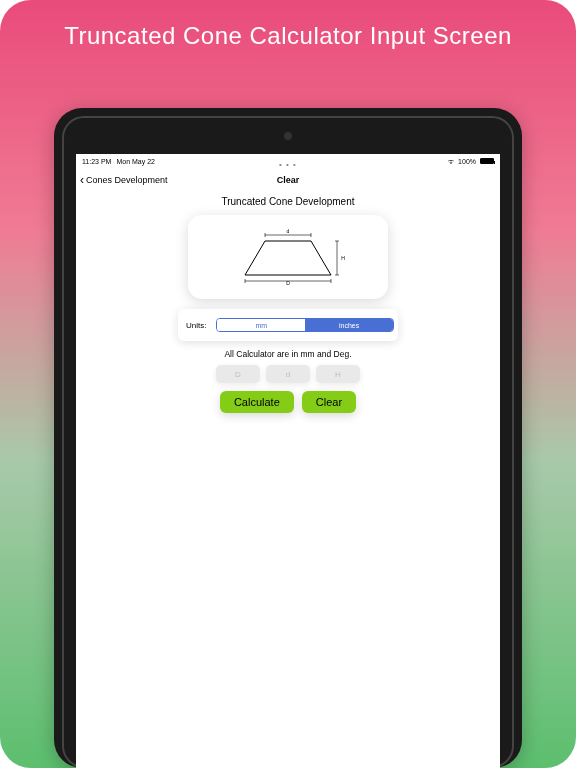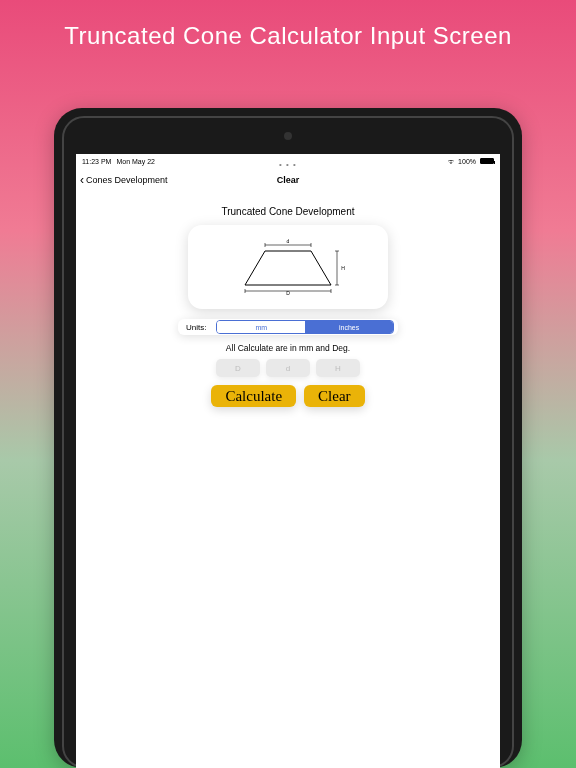--- a/index.html
+++ b/index.html
@@ -1,20 +1,21 @@
 <!DOCTYPE html>
 <html><head>
 <meta charset="utf-8">
 <style>
   * { box-sizing: border-box; margin: 0; padding: 0; }
   html, body { width: 576px; height: 768px; overflow: hidden; font-family: -apple-system, Helvetica, Arial, sans-serif; }
   .bg {
     width: 576px; height: 768px;
     background: linear-gradient(to bottom, #e94b7a 0%, #f07b94 30%, #a8c9a9 60%, #5cbf6e 100%);
     position: relative;
+    border-radius: 31px;
   }
   .promo-title {
     color: #fff; text-align: center; font-size: 24px; font-weight: 400;
     padding-top: 22px; letter-spacing: 0.5px;
     font-family: "Comic Sans MS", "Chalkboard SE", cursive, sans-serif;
   }
   .tablet {
     position: absolute; left: 50%; transform: translateX(-50%);
     top: 108px; width: 468px; height: 660px;
     background: #1a1a1a; border-radius: 28px;
@@ -39,29 +40,29 @@
   .status-left { display: flex; gap: 5px; }
   .status-right { display: flex; gap: 4px; align-items: center; }
   .nav-bar {
     height: 24px; display: flex; align-items: center; position: relative;
     font-size: 9px;
   }
   .back-btn { display: flex; align-items: center; color: #000; padding-left: 4px; gap: 2px; }
   .chevron { font-size: 12px; line-height: 1; }
   .nav-title { position: absolute; left: 50%; transform: translateX(-50%); font-weight: 600; font-size: 9px; }
   .nav-dots { position: absolute; left: 50%; transform: translateX(-50%); top: -8px; font-size: 8px; color: #888; letter-spacing: 1px;}
-  .page-title { text-align: center; font-size: 10px; margin-top: 14px; color: #000; }
+  .page-title { text-align: center; font-size: 10px; margin-top: 4px; color: #000; }
   .diagram-card {
     width: 200px; height: 84px; background: #fff; margin: 8px auto 0;
     border-radius: 14px; box-shadow: 0 3px 14px rgba(0,0,0,0.15);
     display: flex; align-items: center; justify-content: center;
   }
   .diagram-svg { width: 130px; height: 56px; }
   .units-row {
-    width: 220px; margin: 10px auto 0; height: 16px;
+    width: 220px; margin: 10px auto 0; height: 32px;
     background: #fff; border-radius: 6px; box-shadow: 0 2px 10px rgba(0,0,0,0.12);
     display: flex; align-items: center; padding: 2px 4px; gap: 6px;
     font-size: 8px;
   }
   .units-label { padding-left: 4px; padding-right: 4px; }
   .seg { flex: 1; display: flex; height: 14px; border-radius: 4px; overflow: hidden; border: 0.5px solid #4a6fd4; }
   .seg-btn { flex: 1; display: flex; align-items: center; justify-content: center; font-size: 7px; }
   .seg-active { background: #fff; color: #4a6fd4; }
   .seg-inactive { background: #4a6fd4; color: #fff; }
   .note { text-align: center; font-size: 8.5px; margin-top: 8px; color: #000; }
@@ -70,23 +71,23 @@
   }
   .dim-input {
     width: 44px; height: 18px; background: #e9e9e9; border-radius: 5px;
     display: flex; align-items: center; justify-content: center;
     font-size: 8px; color: #bdbdbd; box-shadow: 0 2px 6px rgba(0,0,0,0.08);
   }
   .action-row {
     display: flex; justify-content: center; gap: 8px; margin-top: 8px;
   }
   .action-btn {
-    height: 22px; padding: 0 14px; background: #eab308; border-radius: 6px;
+    height: 22px; padding: 0 14px; background: #84cc16; border-radius: 6px;
     display: flex; align-items: center; justify-content: center;
-    font-size: 15px; color: #000; box-shadow: 0 3px 10px rgba(0,0,0,0.15); font-family: Liberation Serif, serif;
+    font-size: 11px; color: #000; box-shadow: 0 3px 10px rgba(0,0,0,0.15);
   }
   .batt { display: inline-block; width: 14px; height: 6px; border: 0.7px solid #000; border-radius: 1px; position: relative; background: #000; }
   .batt::after { content: ""; position: absolute; right: -2px; top: 1.5px; width: 1px; height: 3px; background: #000; }
 </style>
 </head>
 <body>
 
 <div class="bg">
   <div class="promo-title">Truncated Cone Calculator Input Screen</div>
 
@@ -136,21 +137,21 @@
       </div>
 
       <div class="units-row">
         <span class="units-label">Units:</span>
         <div class="seg">
           <div class="seg-btn seg-active">mm</div>
           <div class="seg-btn seg-inactive">inches</div>
         </div>
       </div>
 
-      <div class="note">All Calculate are in mm and Deg.</div>
+      <div class="note">All Calculator are in mm and Deg.</div>
 
       <div class="inputs-row">
         <div class="dim-input">D</div>
         <div class="dim-input">d</div>
         <div class="dim-input">H</div>
       </div>
 
       <div class="action-row">
         <div class="action-btn">Calculate</div>
         <div class="action-btn">Clear</div>

